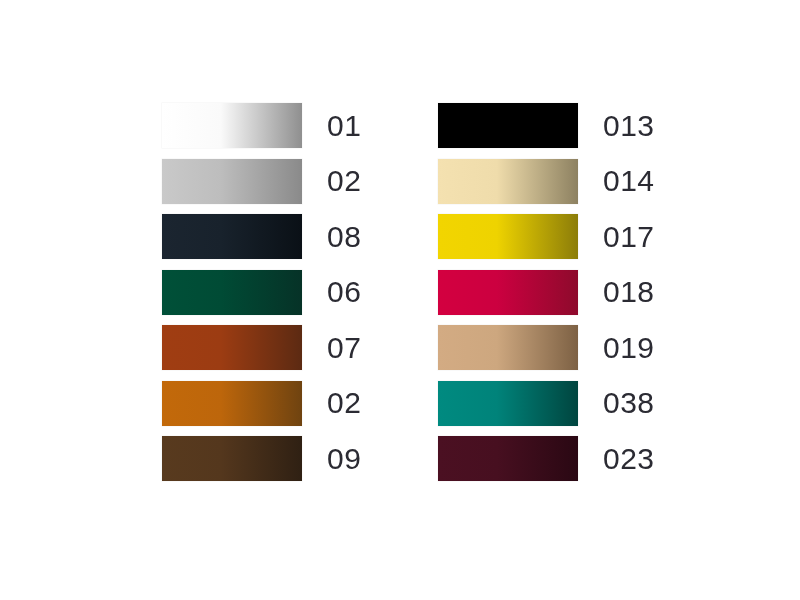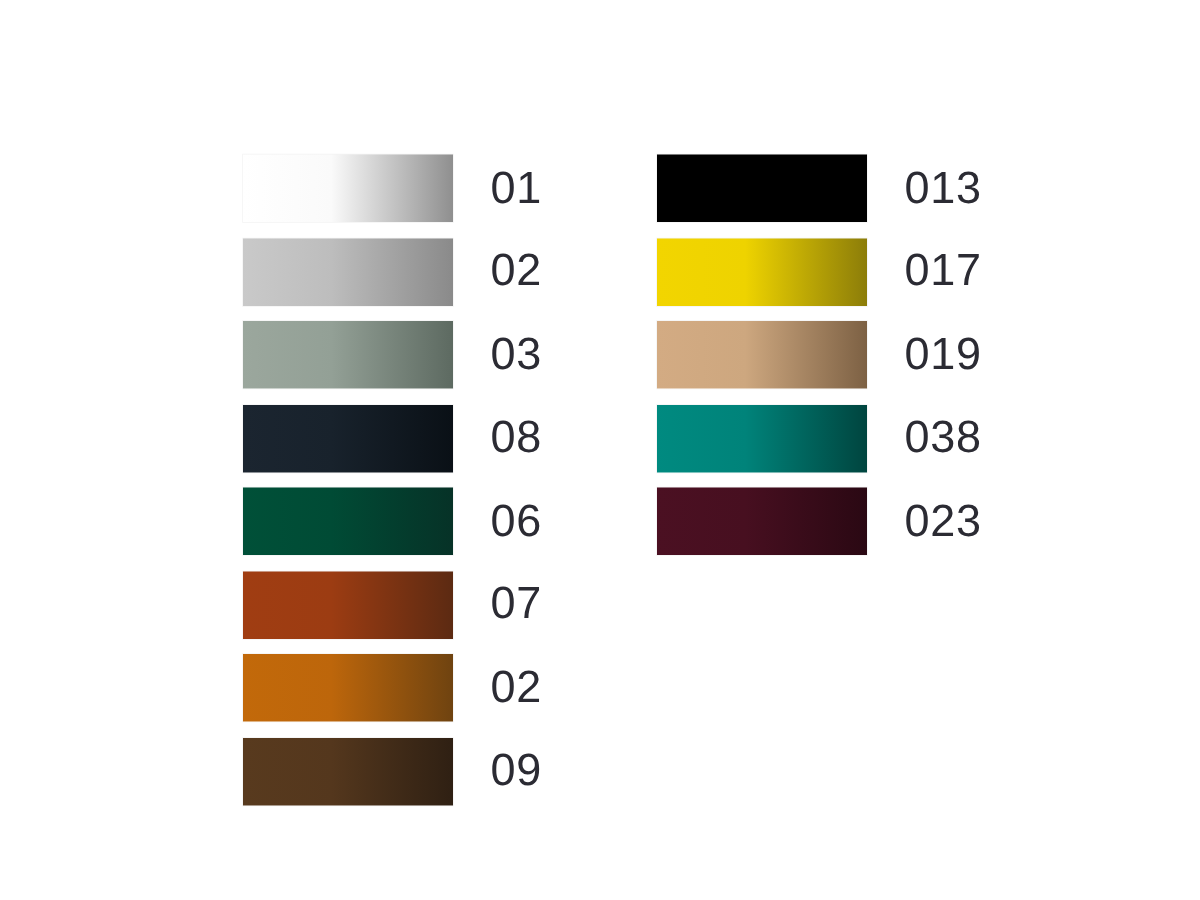--- a/index.html
+++ b/index.html
@@ -65,24 +65,20 @@
   <div class="swatch-column" id="column-left">
       <div class="swatch-row">
         <div class="swatch-chip" style="background: linear-gradient(to right, rgb(255, 255, 255) 0%, rgb(250, 250, 250) 42%, rgb(143, 143, 143) 100%);"></div>
         <div class="swatch-label">01</div>
       </div>
       <div class="swatch-row">
         <div class="swatch-chip" style="background: linear-gradient(to right, rgb(201, 201, 201) 0%, rgb(189, 189, 189) 42%, rgb(138, 138, 138) 100%);"></div>
         <div class="swatch-label">02</div>
       </div>
       <div class="swatch-row">
-        <div class="swatch-chip" style="background: linear-gradient(to right, rgb(155, 167, 157) 0%, rgb(147, 160, 150) 42%, rgb(93, 106, 97) 100%);"></div>
-        <div class="swatch-label">03</div>
-      </div>
-      <div class="swatch-row">
         <div class="swatch-chip" style="background: linear-gradient(to right, rgb(27, 37, 48) 0%, rgb(24, 34, 44) 42%, rgb(10, 16, 22) 100%);"></div>
         <div class="swatch-label">08</div>
       </div>
       <div class="swatch-row">
         <div class="swatch-chip" style="background: linear-gradient(to right, rgb(0, 80, 56) 0%, rgb(0, 75, 53) 42%, rgb(6, 50, 39) 100%);"></div>
         <div class="swatch-label">06</div>
       </div>
       <div class="swatch-row">
         <div class="swatch-chip" style="background: linear-gradient(to right, rgb(160, 61, 18) 0%, rgb(156, 60, 18) 42%, rgb(92, 42, 18) 100%);"></div>
         <div class="swatch-label">07</div>
@@ -96,22 +92,30 @@
         <div class="swatch-label">09</div>
       </div>
     </div>
 
   <div class="swatch-column" id="column-right">
       <div class="swatch-row">
         <div class="swatch-chip" style="background: linear-gradient(to right, rgb(0, 0, 0) 0%, rgb(0, 0, 0) 42%, rgb(0, 0, 0) 100%);"></div>
         <div class="swatch-label">013</div>
       </div>
       <div class="swatch-row">
+        <div class="swatch-chip" style="background: linear-gradient(to right, rgb(244, 225, 176) 0%, rgb(239, 220, 171) 42%, rgb(141, 129, 97) 100%);"></div>
+        <div class="swatch-label">014</div>
+      </div>
+      <div class="swatch-row">
         <div class="swatch-chip" style="background: linear-gradient(to right, rgb(242, 213, 0) 0%, rgb(238, 211, 0) 42%, rgb(140, 125, 9) 100%);"></div>
         <div class="swatch-label">017</div>
+      </div>
+      <div class="swatch-row">
+        <div class="swatch-chip" style="background: linear-gradient(to right, rgb(211, 0, 64) 0%, rgb(204, 0, 64) 42%, rgb(142, 10, 44) 100%);"></div>
+        <div class="swatch-label">018</div>
       </div>
       <div class="swatch-row">
         <div class="swatch-chip" style="background: linear-gradient(to right, rgb(211, 171, 131) 0%, rgb(205, 167, 127) 42%, rgb(125, 97, 68) 100%);"></div>
         <div class="swatch-label">019</div>
       </div>
       <div class="swatch-row">
         <div class="swatch-chip" style="background: linear-gradient(to right, rgb(0, 138, 128) 0%, rgb(0, 131, 122) 42%, rgb(0, 69, 63) 100%);"></div>
         <div class="swatch-label">038</div>
       </div>
       <div class="swatch-row">

